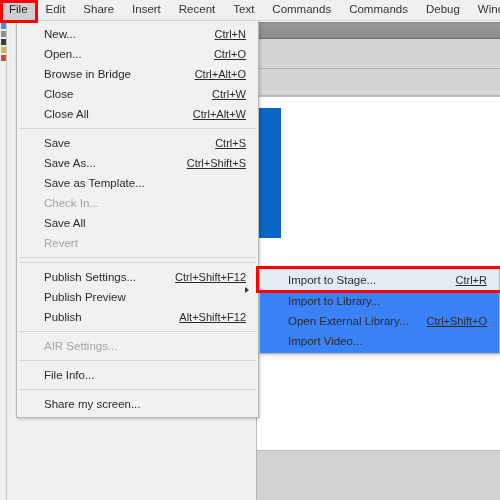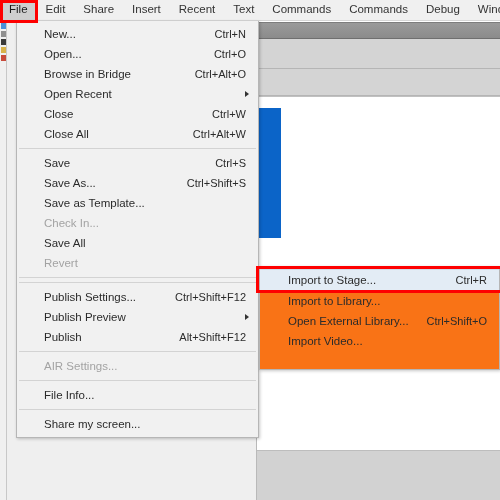--- a/index.html
+++ b/index.html
@@ -126,34 +126,35 @@
     border-top: none;
     box-sizing: border-box;
     box-shadow: 1px 1px 3px rgba(0,0,0,0.22);
     padding: 3px 0 3px 0;
   }
   .menu-item {
     position: relative;
     height: 20px;
     line-height: 20px;
     display: flex;
-    align-items: center;
+    align-items: flex-start;
     font-size: 11.5px;
     color: #2b2b2b;
     padding-left: 27px;
     padding-right: 12px;
     cursor: default;
     white-space: nowrap;
   }
   .menu-item .label { flex: 1 1 auto; }
   .menu-item .accel {
     flex: 0 0 auto;
     color: #2b2b2b;
     font-size: 11px;
     padding-left: 14px;
+    text-decoration: underline;
   }
   .menu-item.disabled,
   .menu-item.disabled .accel { color: #a3a3a3; }
   .menu-item .arrow {
     position: absolute;
     right: 9px;
     width: 0; height: 0;
     border-left: 4px solid #333;
     border-top: 3.5px solid transparent;
     border-bottom: 3.5px solid transparent;
@@ -162,25 +163,25 @@
     height: 1px;
     background: #d3d3d3;
     margin: 4px 2px 4px 2px;
   }
 
   
   .submenu {
     position: absolute;
     left: 259px; top: 266px;
     width: 241px;
-    background: #f97316;
+    background: #3b82f6;
     border: 1px solid #b6b6b6;
     box-sizing: border-box;
     box-shadow: 1px 1px 3px rgba(0,0,0,0.22);
-    padding: 2px 0 18px 0;
+    padding: 2px 0 2px 0;
   }
   .submenu .menu-item { padding-left: 28px; }
   .submenu .menu-item.highlighted {
     background: #e3ecf5;
     border-top: 1px solid #cddcea;
     border-bottom: 1px solid #cddcea;
   }
 
   
   .red-box {
@@ -240,24 +241,20 @@
       </div>
       <div class="menu-item">
         <span class="label">Open...</span>
         <span class="accel">Ctrl+O</span>
       </div>
       <div class="menu-item">
         <span class="label">Browse in Bridge</span>
         <span class="accel">Ctrl+Alt+O</span>
       </div>
       <div class="menu-item">
-        <span class="label">Open Recent</span>
-        <span class="arrow"></span>
-      </div>
-      <div class="menu-item">
         <span class="label">Close</span>
         <span class="accel">Ctrl+W</span>
       </div>
       <div class="menu-item">
         <span class="label">Close All</span>
         <span class="accel">Ctrl+Alt+W</span>
       </div>
       <div class="menu-sep"></div>
       <div class="menu-item">
         <span class="label">Save</span>

